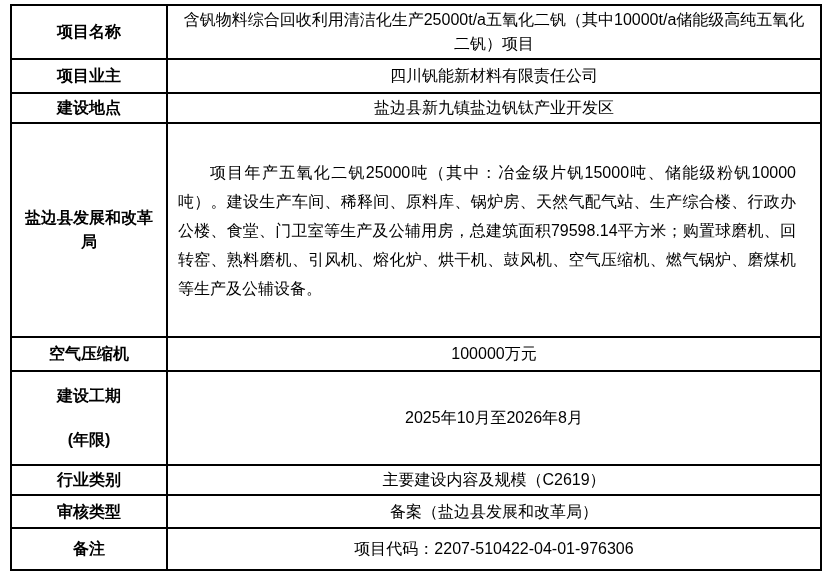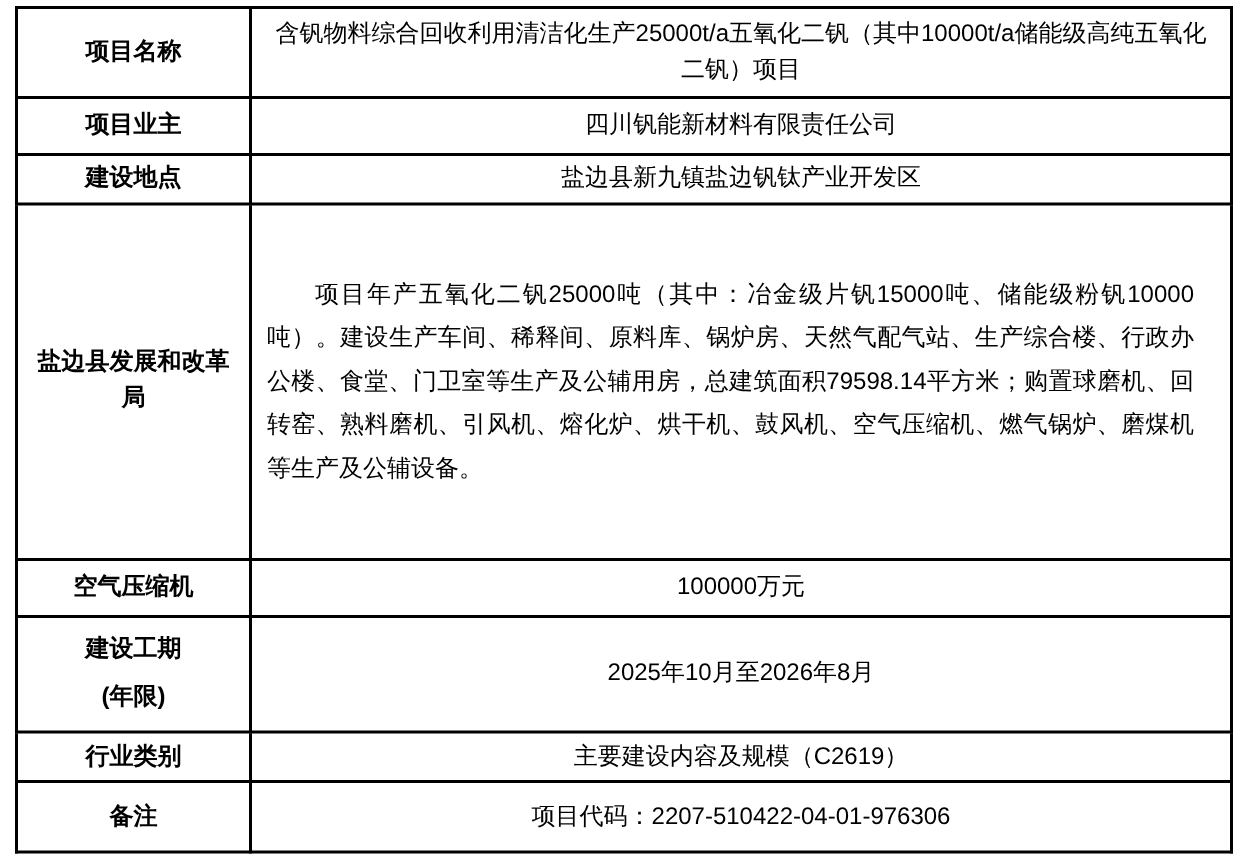--- a/index.html
+++ b/index.html
@@ -41,21 +41,21 @@
   tr.r-project-owner       { height: 34px; border-radius: 13px; }
   tr.r-construction-site   { height: 28px; }
   tr.r-construction-nature { height: 38px; }
   tr.r-main-content        { height: 214px; }
   tr.r-investment          { height: 34px; }
   tr.r-period              { height: 64px; }
   tr.r-industry            { height: 20px; }
   tr.r-review              { height: 33px; }
   tr.r-remarks             { height: 42px; }
 
-  tr.r-period th { line-height: 32px; margin-left: 36px; }
+  tr.r-period th { line-height: 44px; margin-left: 36px; }
 
   td.para {
     text-align: justify;
     text-indent: 2em;
     line-height: 29px;
     padding: 6px 24px 6px 10px;
   }
 </style>
 </head>
 <body>
@@ -85,19 +85,23 @@
       </tr>
       <tr class="r-period">
         <th>建设工期
 (年限)</th>
         <td>2025年10月至2026年8月</td>
       </tr>
       <tr class="r-industry">
         <th>行业类别</th>
         <td>主要建设内容及规模（C2619）</td>
       </tr>
+      <tr class="r-review">
+        <th>审核类型</th>
+        <td>备案（盐边县发展和改革局）</td>
+      </tr>
       <tr class="r-remarks">
         <th>备注</th>
         <td>项目代码：2207-510422-04-01-976306</td>
       </tr>
     </tbody>
   </table>
 </div>
 
 </body></html>

